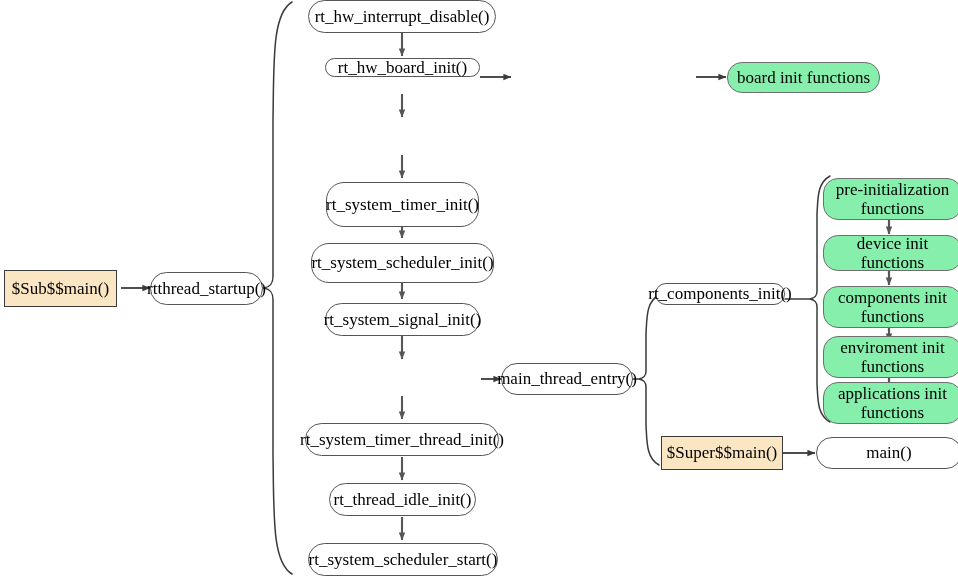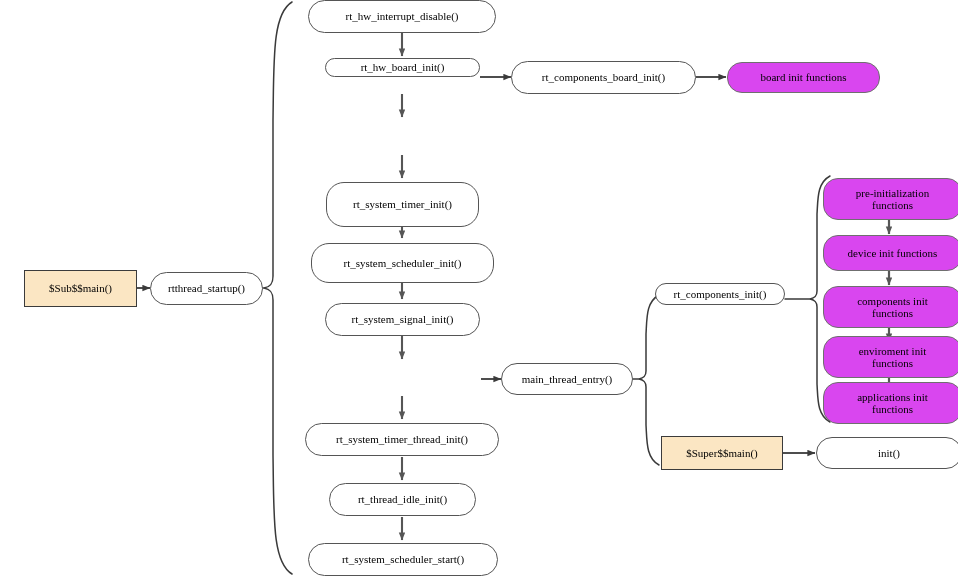--- a/index.html
+++ b/index.html
@@ -12,30 +12,30 @@
   #canvas{position:absolute;left:0;top:0;width:958px;height:576px;}
   svg.edges{position:absolute;left:0;top:0;width:958px;height:576px;pointer-events:none;}
 
   .node{
     position:absolute;
     box-sizing:border-box;
     display:flex;align-items:center;justify-content:center;
     text-align:center;
     line-height:1.12;
     color:#000;
-    font-size:11px;
+    font-size:17px;
     white-space:pre-line;
   }
   .node.round{
     border:1.4px solid #555555;
     border-radius:18px;
     background:#ffffff;
   }
   .node.round.blue{
-    background:#d946ef;
+    background:#86efac;
     border:1.5px solid #6f6f6f;
     border-radius:15px;
   }
   .node.rect{
     border:1.6px solid #3b3b3b;
     background:#fbe6c3;
     border-radius:0;
   }
   .node span{display:block;}
 </style>
@@ -93,21 +93,21 @@
       <line x1="639" y1="379" x2="633" y2="379"></line>
     </g>
 
     <g stroke="#3a3a3a" stroke-width="1.5" fill="none" stroke-linecap="round">
       <path d="M830,176 C817,183 818,199 817,214 L817,291 C817,296 815,298 810,299
                C815,300 817,302 817,307 L817,384 C818,399 817,415 830,422"></path>
       <line x1="810" y1="299" x2="785" y2="299"></line>
     </g>
   </svg>
 
-  <div class="node rect" style="left:24px;top:270px;width:113px;height:37px;">
+  <div class="node rect" style="left:4px;top:270px;width:113px;height:37px;">
     <span>$Sub$$main()</span>
   </div>
 
   <div class="node round" style="left:150px;top:272px;width:113px;height:33px;">
     <span>rtthread_startup()</span>
   </div>
 
   <div class="node round" style="left:308px;top:0px;width:188px;height:33px;">
     <span>rt_hw_interrupt_disable()</span>
   </div>
@@ -135,42 +135,39 @@
   </div>
 
   <div class="node round" style="left:329px;top:483px;width:147px;height:33px;">
     <span>rt_thread_idle_init()</span>
   </div>
 
   <div class="node round" style="left:308px;top:543px;width:190px;height:33px;">
     <span>rt_system_scheduler_start()</span>
   </div>
 
-  <div class="node round" style="left:511px;top:61px;width:185px;height:33px;">
-    <span>rt_components_board_init()</span>
-  </div>
 
   <div class="node round blue" style="left:727px;top:62px;width:153px;height:31px;">
     <span>board init functions</span>
   </div>
 
   <div class="node round" style="left:501px;top:363px;width:132px;height:32px;">
     <span>main_thread_entry()</span>
   </div>
 
   <div class="node round" style="left:655px;top:283px;width:130px;height:22px;">
     <span>rt_components_init()</span>
   </div>
 
   <div class="node rect" style="left:661px;top:436px;width:122px;height:34px;justify-content:center;">
     <span>$Super$$main()</span>
   </div>
 
   <div class="node round" style="left:816px;top:437px;width:146px;height:32px;">
-    <span>init()</span>
+    <span>main()</span>
   </div>
 
   <div class="node round blue" style="left:823px;top:178px;width:139px;height:42px;">
     <span>pre-initialization
 functions</span>
   </div>
 
   <div class="node round blue" style="left:823px;top:235px;width:139px;height:36px;">
     <span>device init functions</span>
   </div>

